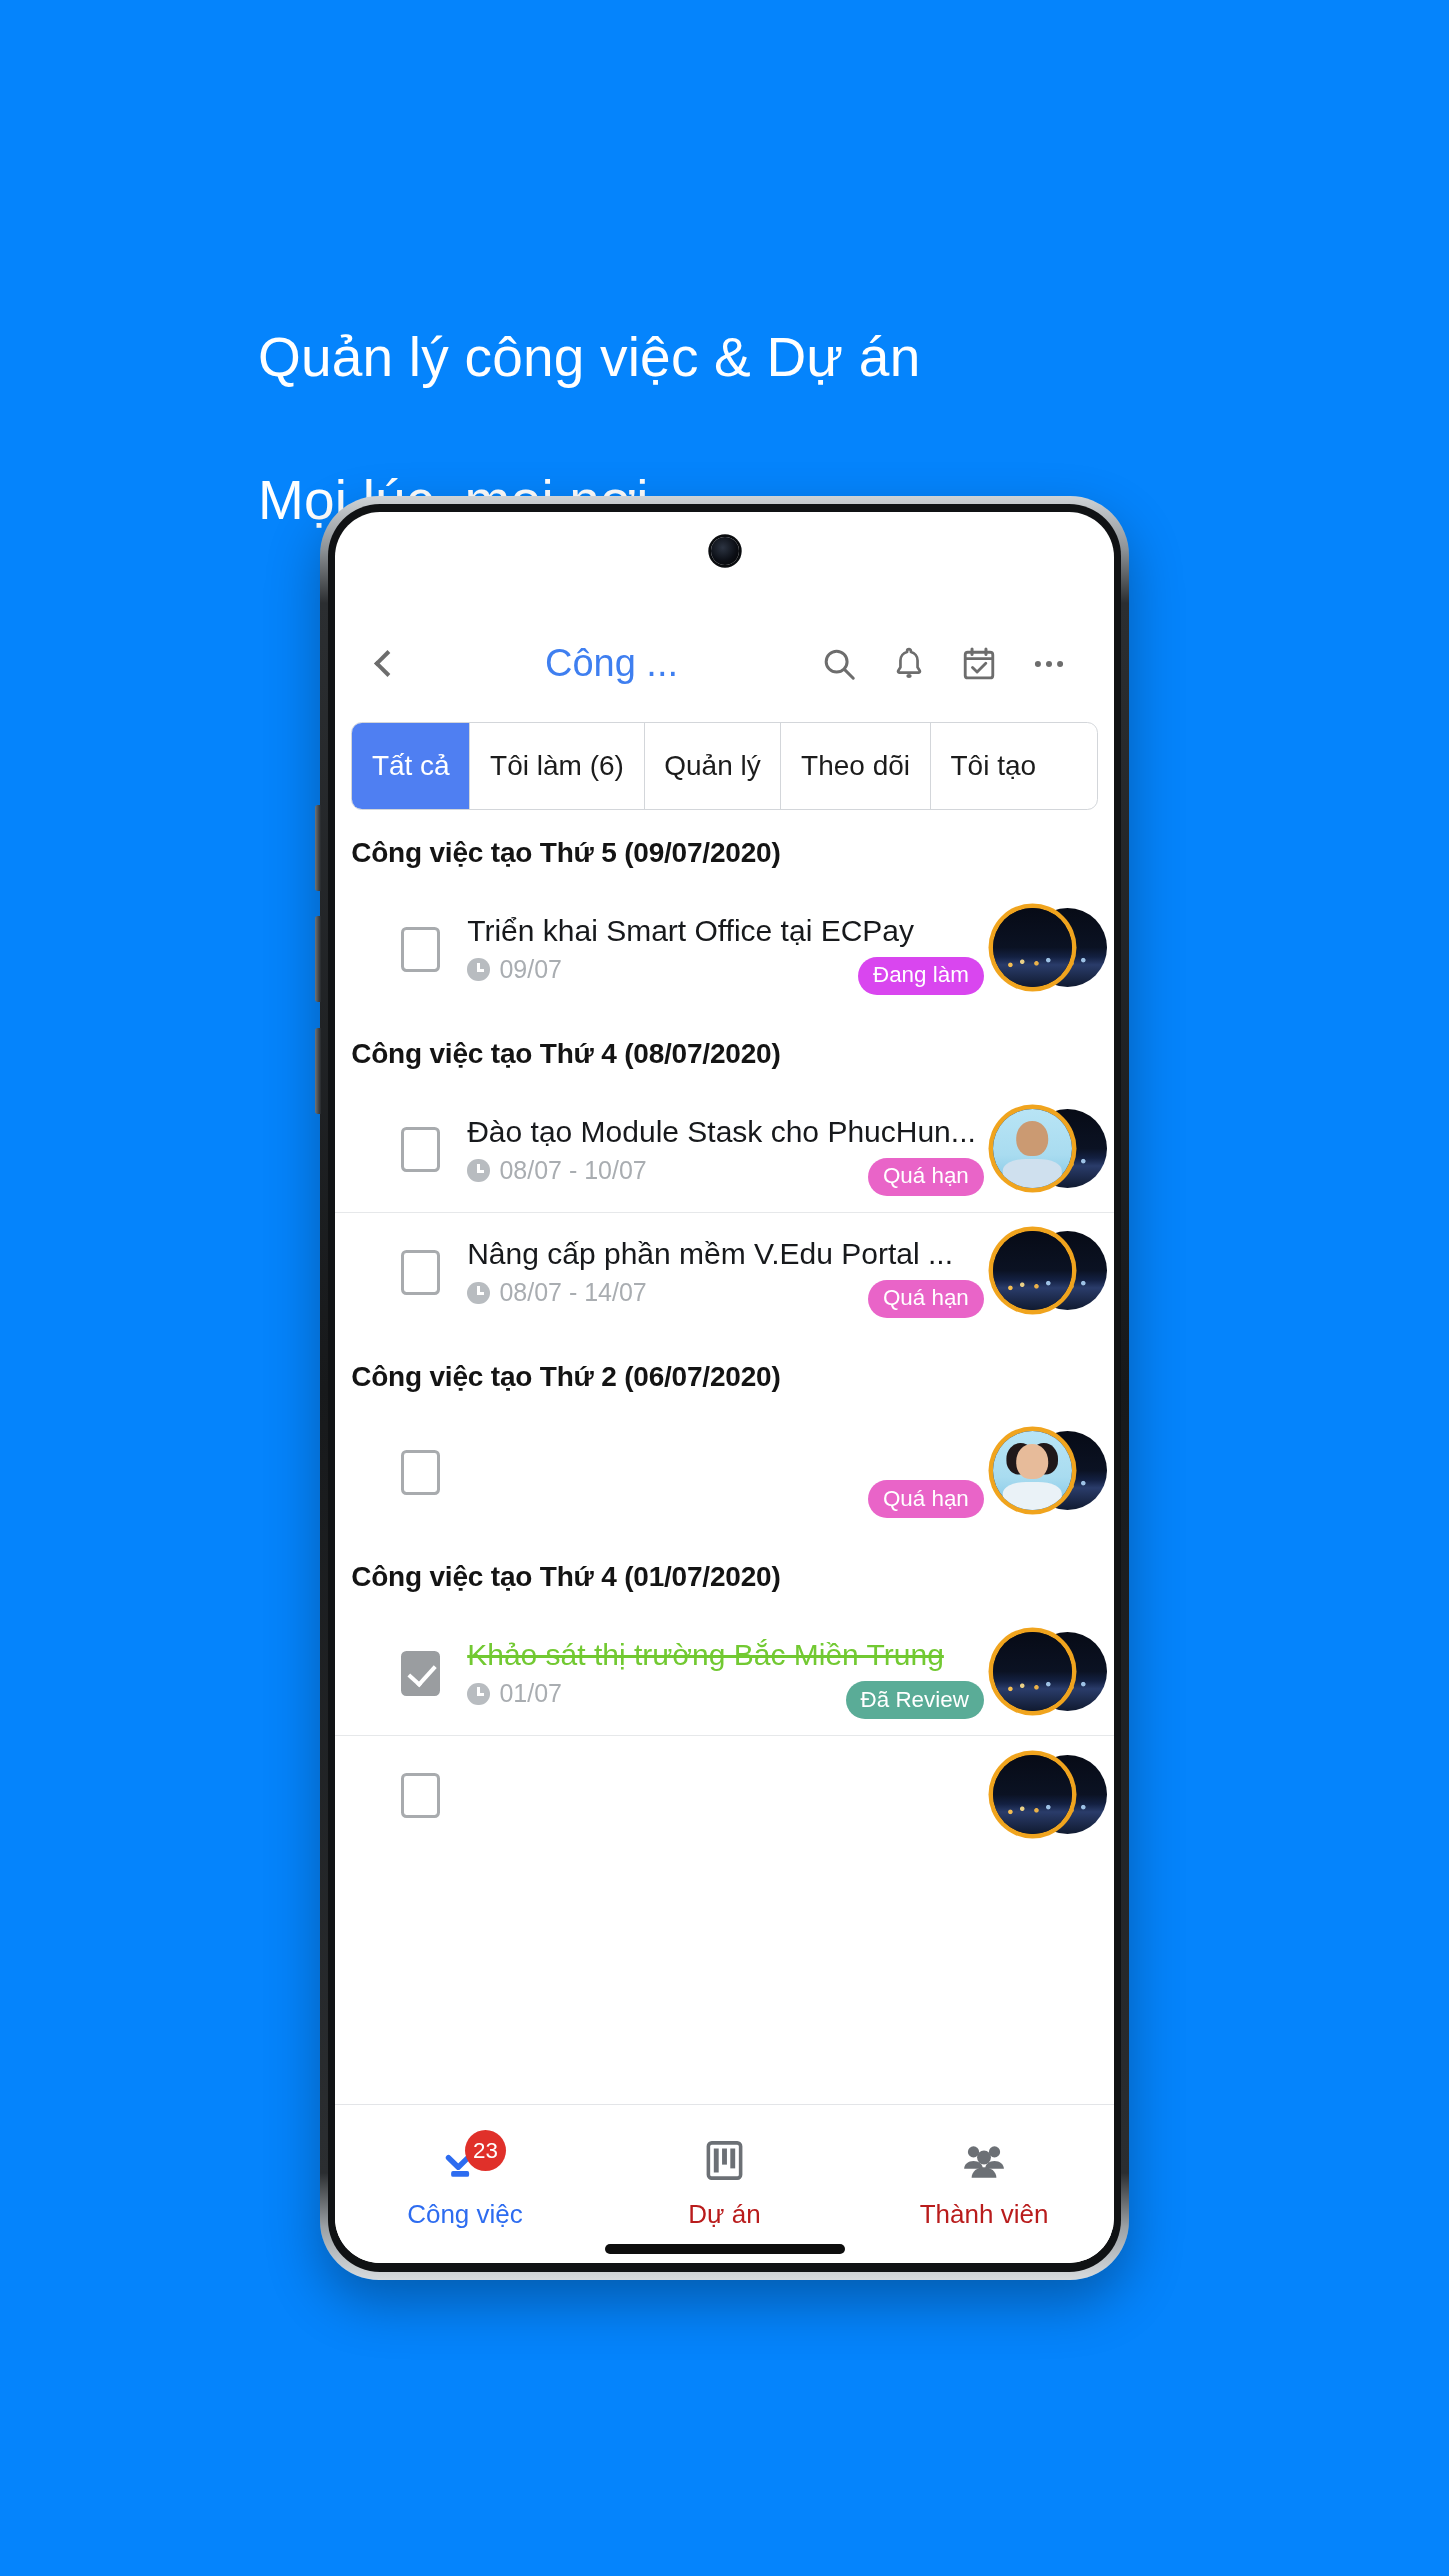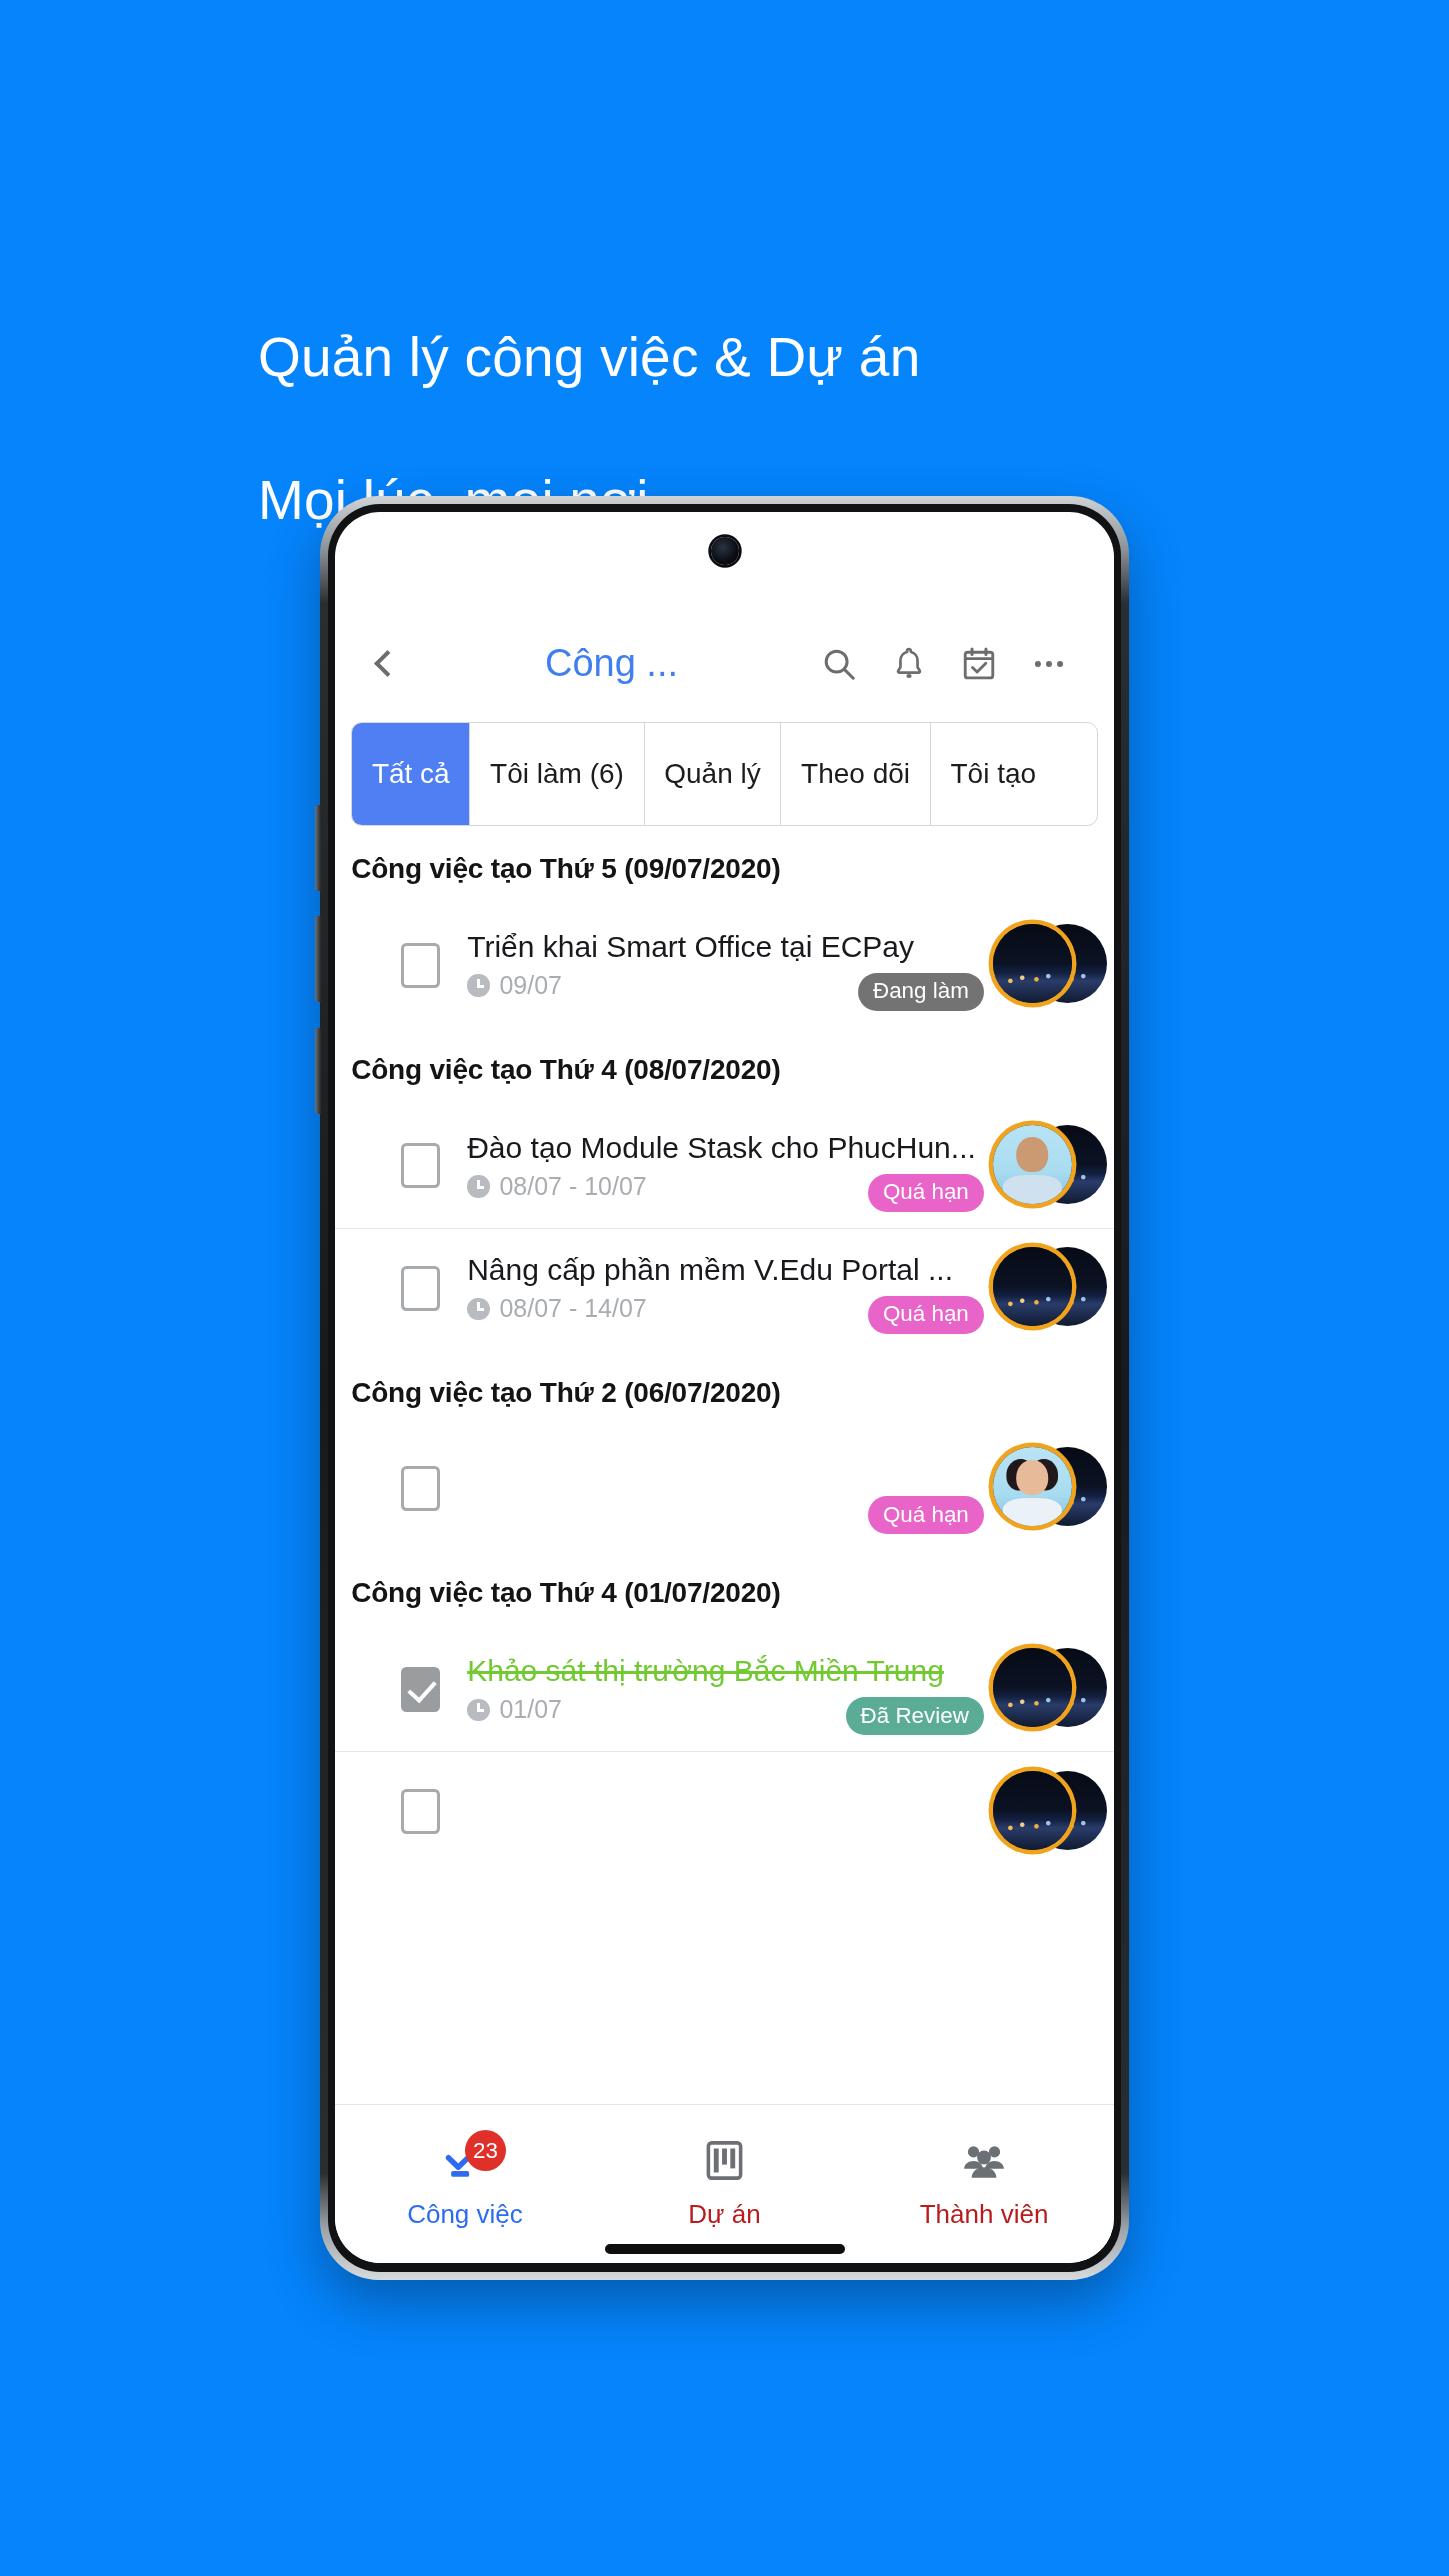--- a/index.html
+++ b/index.html
@@ -104,21 +104,21 @@
   .ab-icons { display: flex; align-items: center; gap: 0px; flex: 0 0 auto; }
   .ab-ico {
     width: 70px; height: 59px;
     display: flex; align-items: center; justify-content: center;
   }
   .ab-ico svg { display:block; }
 
   
   .tabs {
     margin: 5.4px 16px 0 16px;
-    height: 104px;
+    height: 88px;
     display: flex;
     border: 1.8px solid #d3d6da;
     border-radius: 10.7px;
     overflow: hidden;
     background: #fff;
   }
   .tab {
     flex: 0 0 auto;
     display: flex; align-items: center; justify-content: center;
     padding: 0 19.7px;
@@ -375,21 +375,21 @@
           <div class="group-header">Công việc tạo Thứ 5 (09/07/2020)</div>
           <div class="task first-of-group">
             <div class="checkbox"></div>
             <div class="task-body">
               <div class="task-title">Triển khai Smart Office tại ECPay</div>
               <div class="task-meta">
                 <span class="clock-ico"></span>
                 <span class="task-date">09/07</span>
               </div>
             </div>
-            <span class="badge" style="background:#737373">Đang làm</span>
+            <span class="badge" style="background:#d946ef">Đang làm</span>
             <div class="avatars">
               <div class="av back">
                   <div class="av-city"></div>
                 </div>
               <div class="av front">
                   <div class="av-city"></div>
                 </div>
             </div>
           </div>
 

